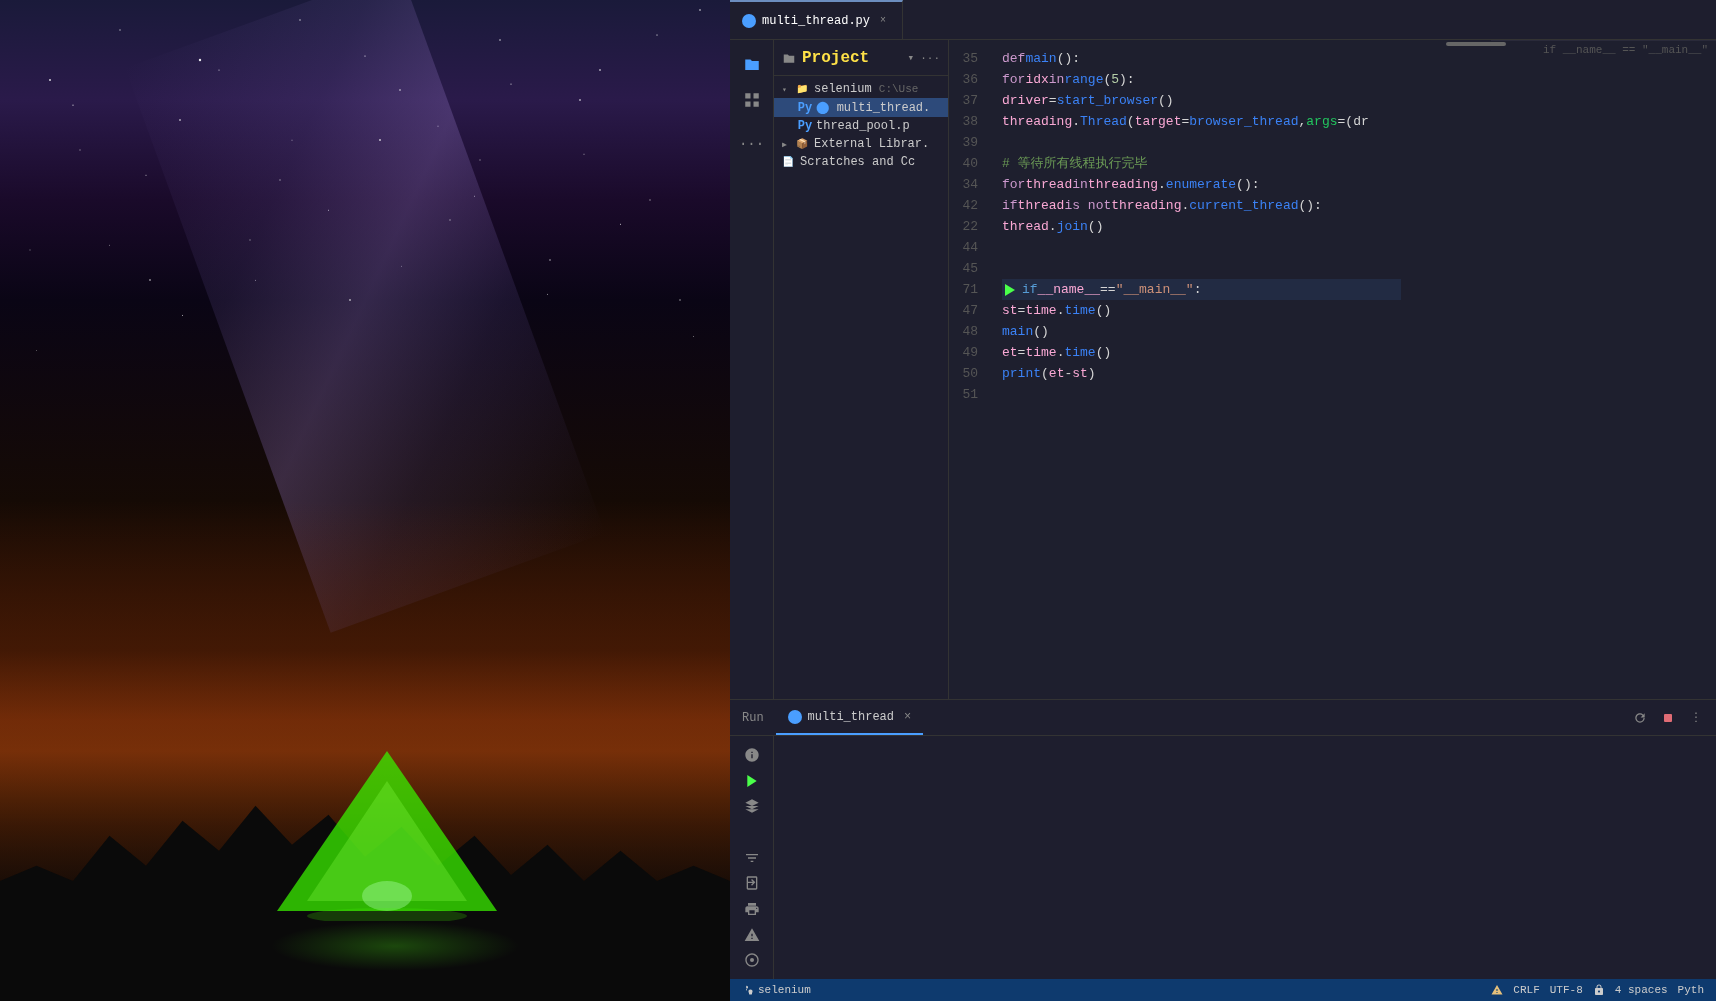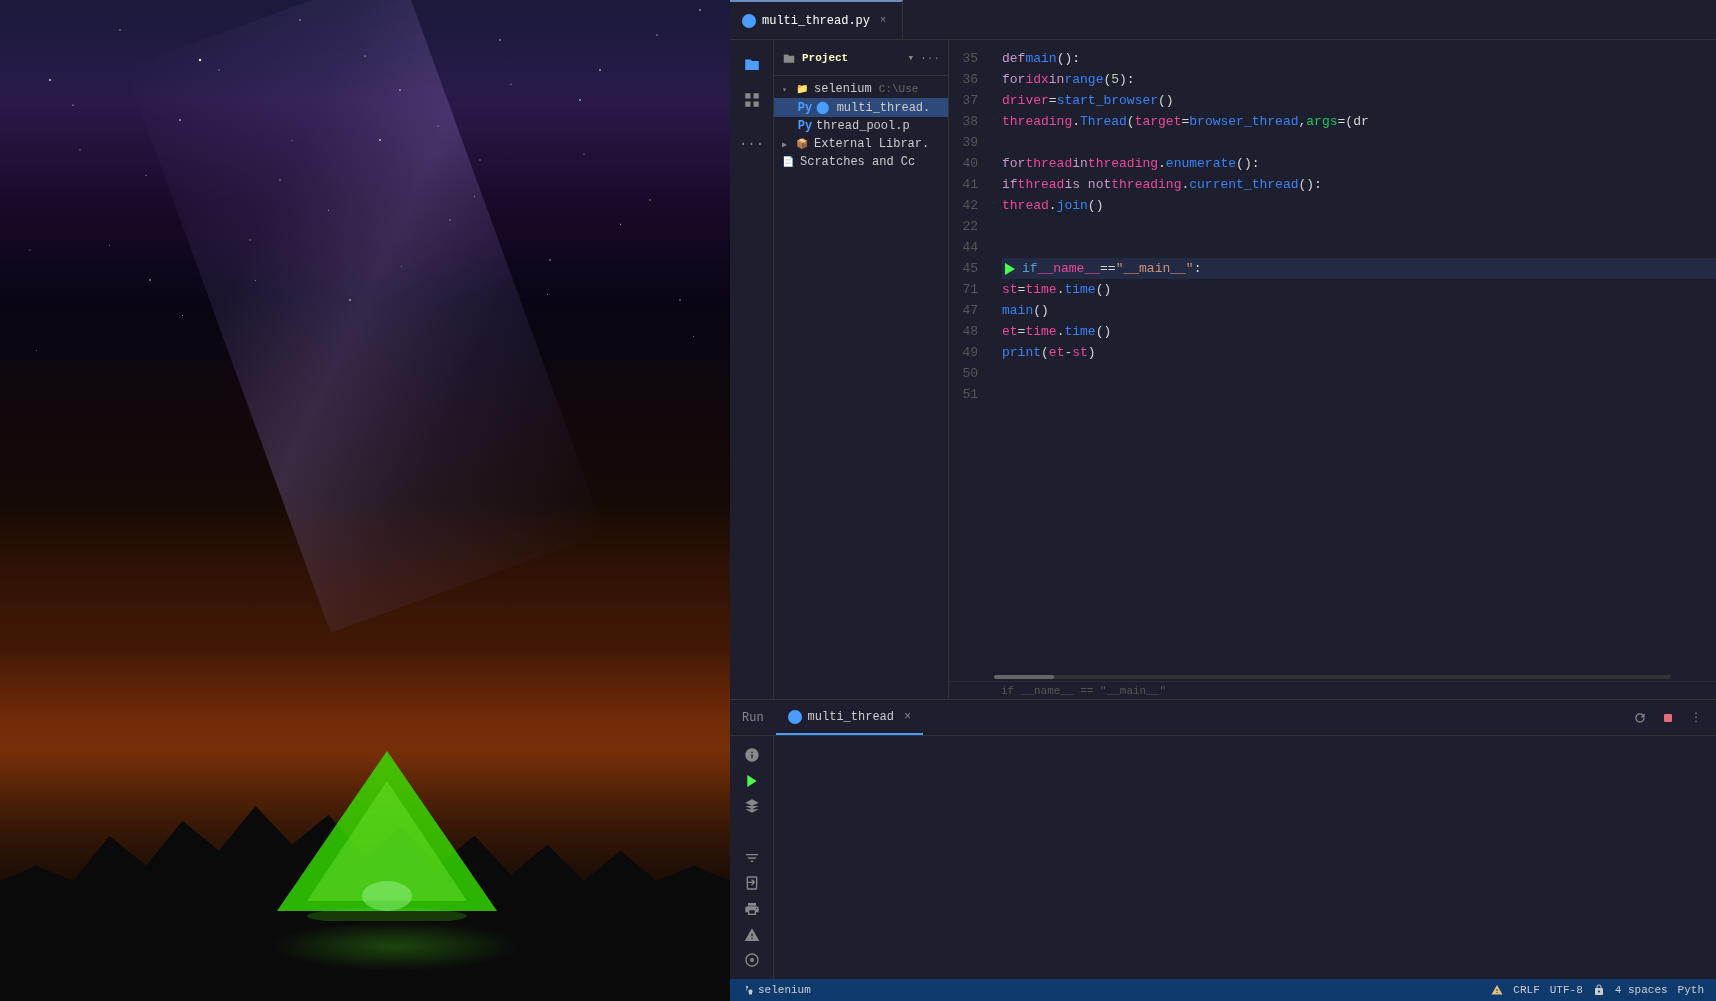--- a/index.html
+++ b/index.html
@@ -214,22 +214,22 @@
       padding: 0 8px;
       gap: 6px;
       font-size: 12px;
       color: #ccc;
       border-bottom: 1px solid #333;
     }
 
     .project-title {
       flex: 1;
       font-weight: 600;
-      font-size: 11px;
-      color: #fef9c3;
+      font-size: 16px;
+      color: #fde047;
     }
 
     .project-header-icon {
       color: #888;
       font-size: 11px;
       cursor: pointer;
     }
 
     .project-tree {
       padding: 4px 0;
@@ -274,21 +274,21 @@
       flex: 1;
       overflow: hidden;
       text-overflow: ellipsis;
       font-size: 12px;
     }
 
     
     .code-editor {
       flex: 1;
       display: flex;
-      flex-direction: column;
+      flex-direction: row;
       overflow: hidden;
       background: #1e1f2e;
     }
 
     .code-scroll-area {
       flex: 1;
       overflow: hidden;
       display: flex;
       font-size: 13px;
       line-height: 21px;
@@ -333,21 +333,21 @@
     }
 
     
     .kw { color: #cc99cd; }
     .kw2 { color: #569cd6; }
     .fn { color: #3b82f6; }
     .str { color: #ce9178; }
     .num { color: #b5cea8; }
     .cm { color: #6a9955; }
     .op { color: #d4d4d4; }
-    .var { color: #ec4899; }
+    .var { color: #f9a8d4; }
     .plain { color: #d4d4d4; }
 
     
     .editor-scrollbar {
       height: 8px;
       background: #1e1f2e;
       display: flex;
       align-items: center;
       padding: 0 45px;
     }
@@ -629,21 +629,21 @@
 
       <div class="code-editor">
         <div class="code-scroll-area">
           <div class="line-numbers">
             <div>35</div>
             <div>36</div>
             <div>37</div>
             <div>38</div>
             <div>39</div>
             <div>40</div>
-            <div>41</div>
+            <div>34</div>
             <div>42</div>
             <div>22</div>
             <div>44</div>
             <div>45</div>
             <div>71</div>
             <div>47</div>
             <div>48</div>
             <div>49</div>
             <div>50</div>
             <div>51</div>
@@ -688,20 +688,24 @@
               <span class="plain">, </span>
               <span class="var" style="color:#22c55e;">args</span>
               <span class="op">=</span>
               <span class="plain">(dr</span>
             </div>
 
             <div class="code-line">
                 <span class="plain"> </span>
               </div>
 
+            <div class="code-line">
+              <span class="plain">        </span>
+              <span class="cm"># 等待所有线程执行完毕</span>
+            </div>
 
             <div class="code-line">
               <span class="plain">        </span>
               <span class="kw">for </span>
               <span class="var">thread </span>
               <span class="kw">in </span>
               <span class="var">threading</span>
               <span class="plain">.</span>
               <span class="fn">enumerate</span>
               <span class="plain">():</span>

